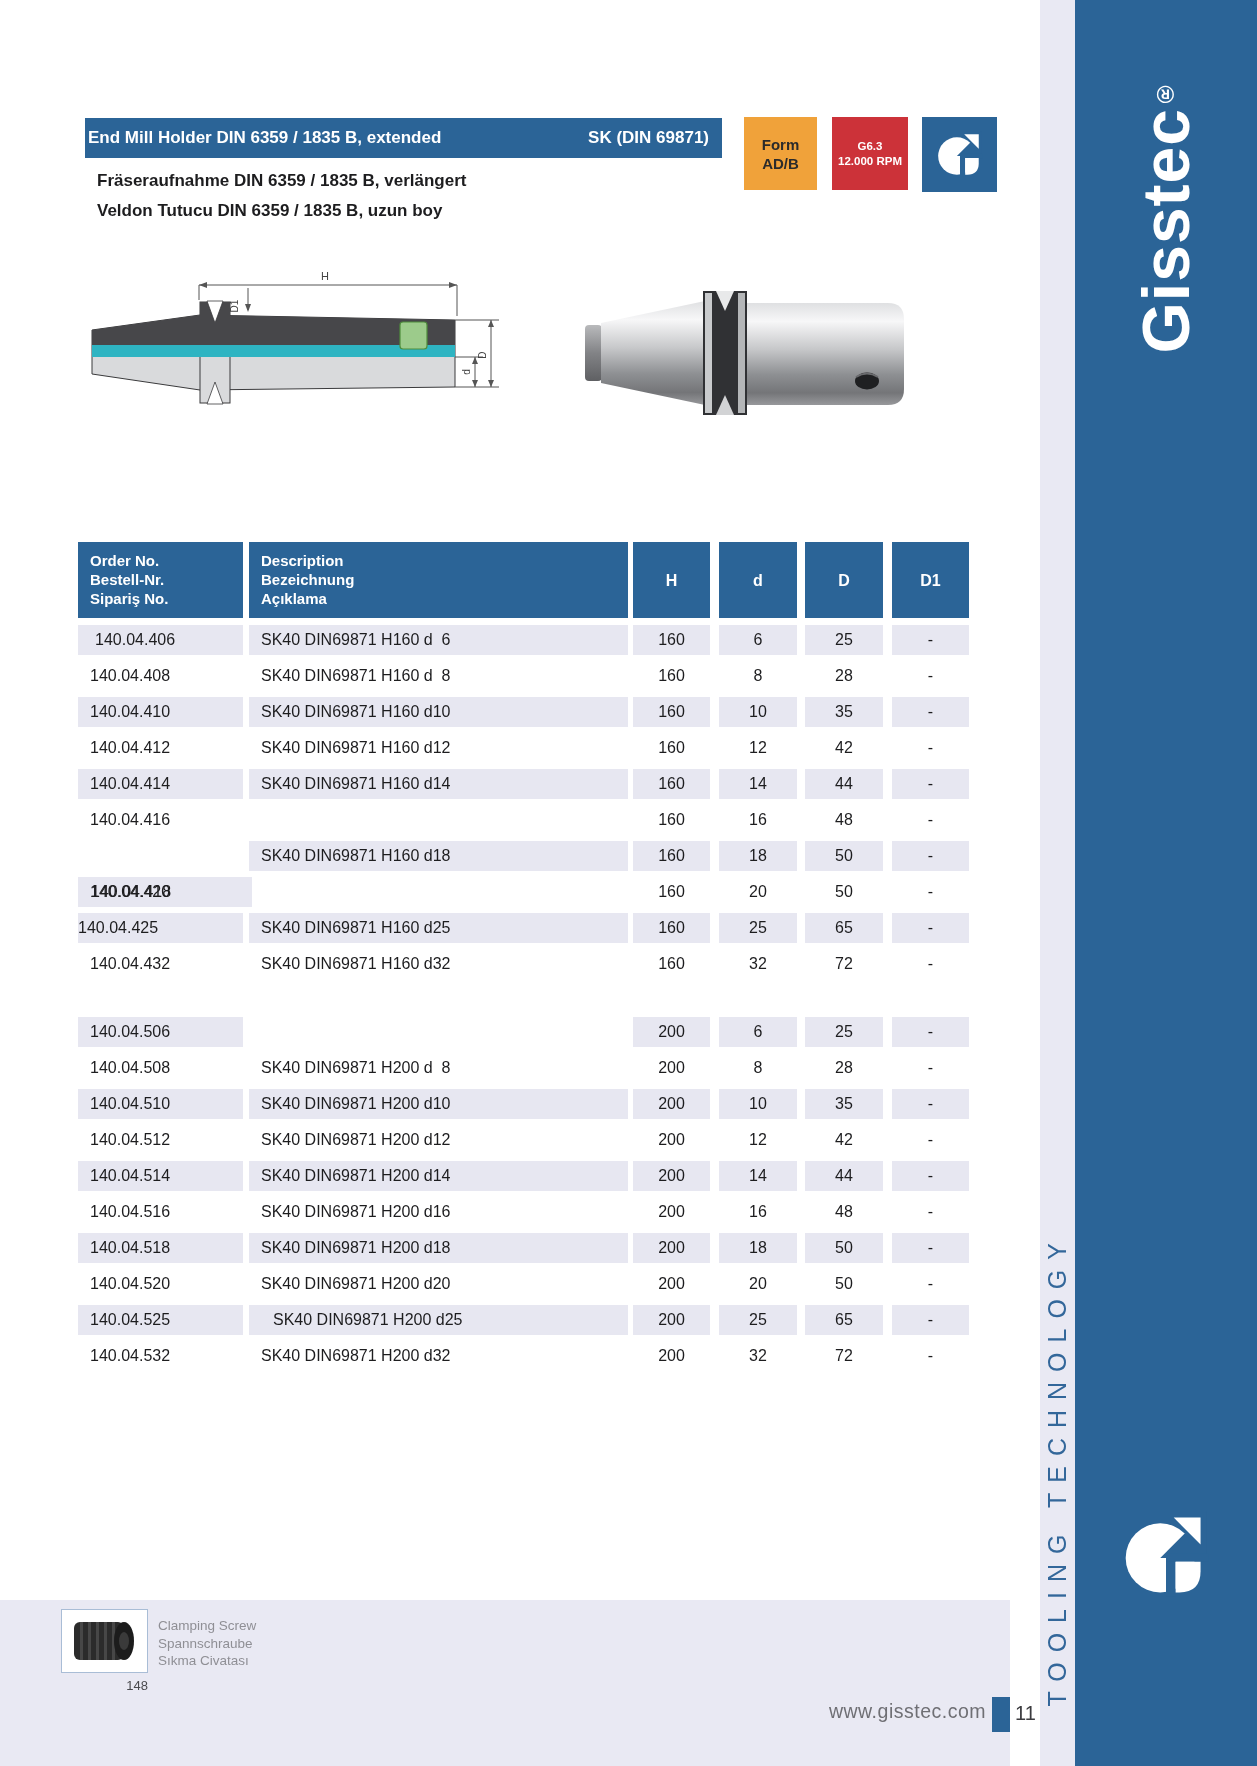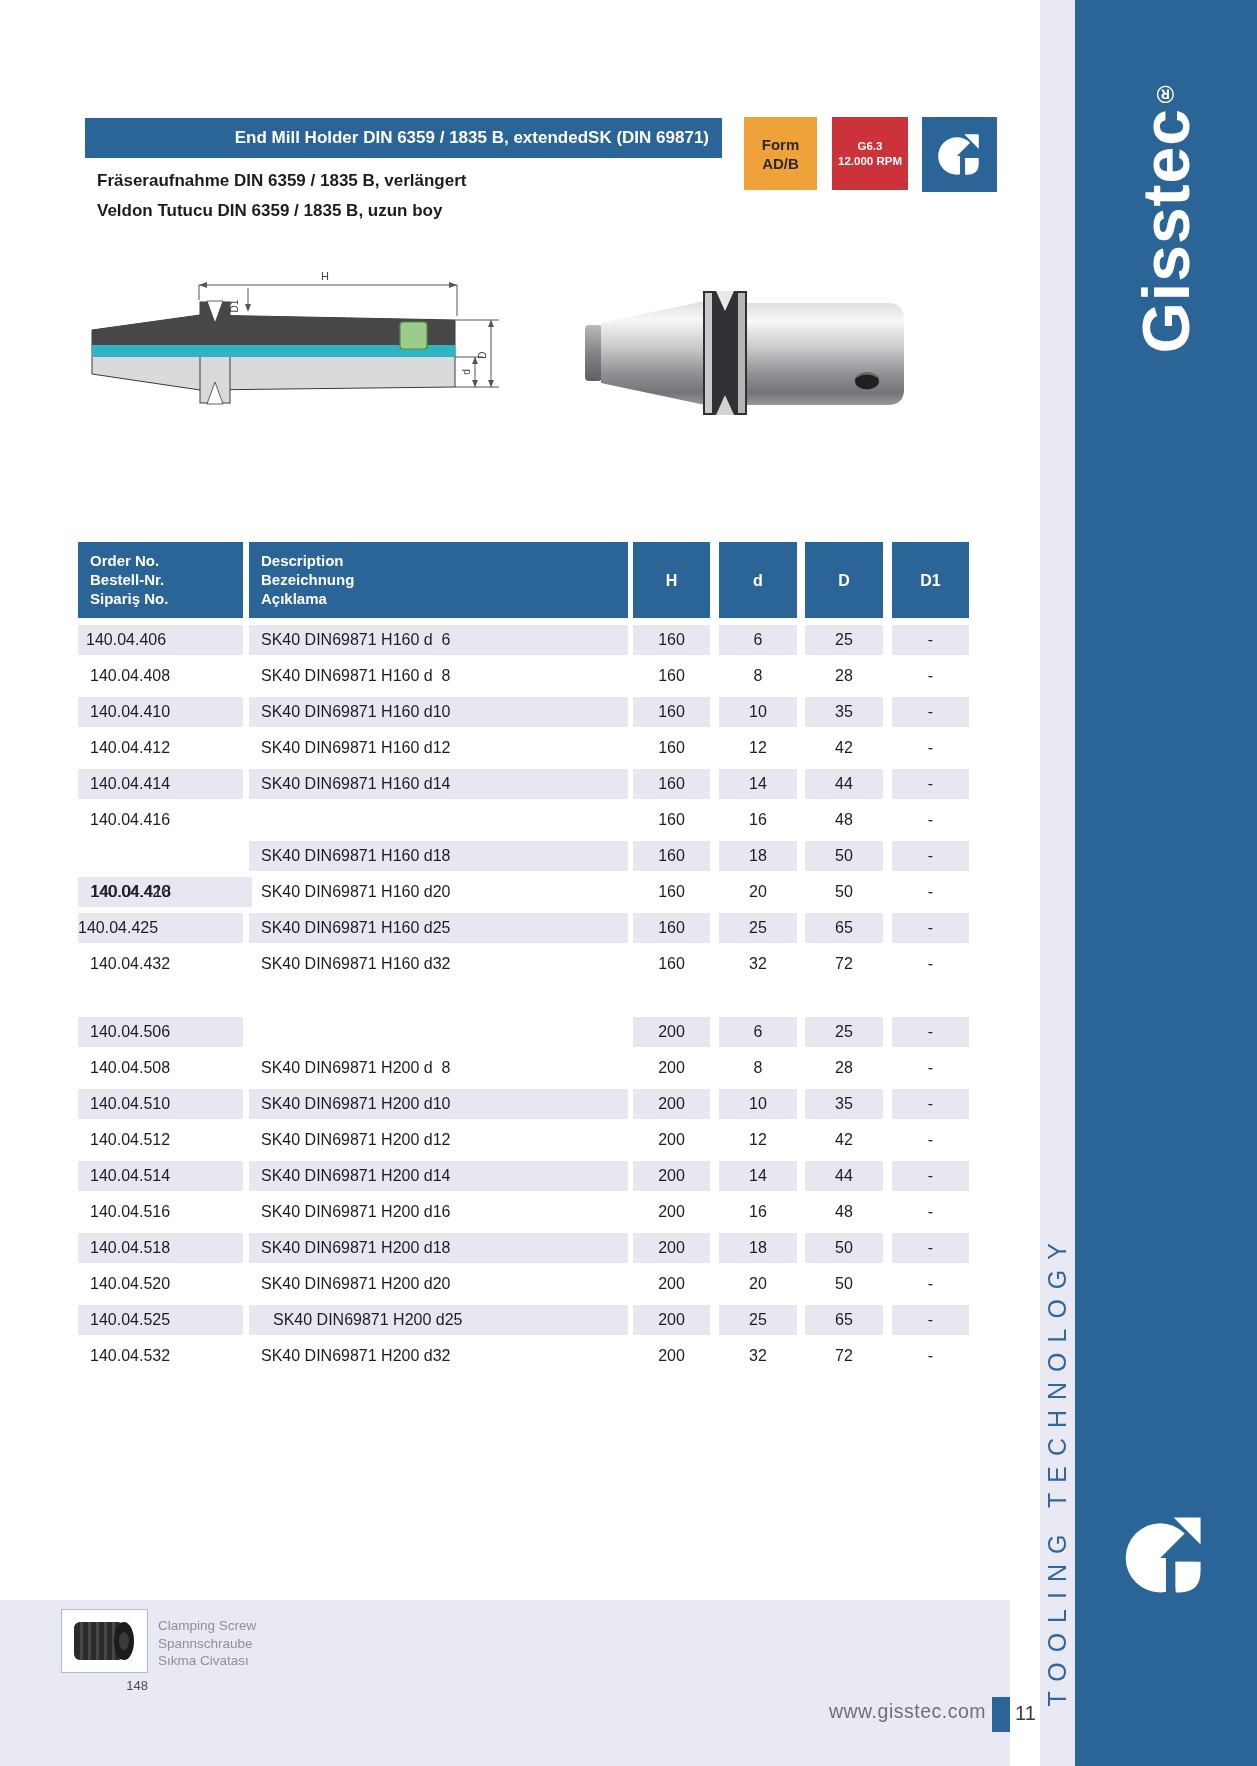--- a/index.html
+++ b/index.html
@@ -16,21 +16,21 @@
   .brand-vert{writing-mode:vertical-rl;transform:rotate(180deg);
               font-size:66px;font-weight:bold;color:#fff;letter-spacing:1px;line-height:1;}
   .brand-vert .reg{font-size:24px;}
   .tagline-wrap{position:absolute;left:1040px;top:1175px;width:35px;height:590px;
                 display:flex;align-items:center;justify-content:center;}
   .tagline-vert{writing-mode:vertical-rl;transform:rotate(180deg);
                 font-size:25px;color:#33679a;letter-spacing:10px;white-space:nowrap;}
   
   .title-bar{position:absolute;left:85px;top:118px;width:637px;height:40px;background:var(--brand-blue);
              display:flex;align-items:center;color:#fff;font-weight:bold;font-size:17px;}
-  .title-bar .t-left{padding-left:30px;flex:1;text-align:right;}
+  .title-bar .t-left{padding-left:3px;flex:1;}
   .title-bar .t-right{padding-right:13px;}
   .subtitle{position:absolute;left:97px;font-size:17px;font-weight:bold;color:var(--ink);}
   .badge{position:absolute;top:117px;height:73px;display:flex;flex-direction:column;
          align-items:center;justify-content:center;text-align:center;font-weight:bold;}
   .badge-orange{left:744px;width:73px;background:var(--orange);color:#2b2b2b;font-size:15px;line-height:19px;}
   .badge-red{left:832px;width:76px;background:var(--red);color:#fff;font-size:11.5px;line-height:15px;}
   .badge-logo{left:922px;width:75px;height:75px;background:var(--brand-blue);
               display:flex;align-items:center;justify-content:center;}
   
   .thead{position:absolute;left:78px;top:542px;width:891px;height:76px;}
@@ -179,21 +179,21 @@
       <div>Açıklama</div>
     </div>
     <div class="hc num" style="left:555px;width:77px">H</div>
     <div class="hc num" style="left:641px;width:78px">d</div>
     <div class="hc num" style="left:727px;width:78px">D</div>
     <div class="hc num" style="left:814px;width:77px">D1</div>
   </div>
 
   <div class="tgroup" id="group-0" style="top:622px;height:360px">
       <div class="trow" style="top: 0px;">
-        <div class="cell striped" style="left: 0px; width: 165px; text-align: left; padding-left: 8px;">140.04.406</div>
+        <div class="cell striped" style="left: 0px; width: 165px; text-align: left; padding-left: 17px;">140.04.406</div>
         <div class="cell striped" style="left: 171px; width: 379px; text-align: left; padding-left: 12px;">SK40 DIN69871 H160 d  6</div>
         <div class="cell striped" style="left: 555px; width: 77px; text-align: center;">160</div>
         <div class="cell striped" style="left: 641px; width: 78px; text-align: center;">6</div>
         <div class="cell striped" style="left: 727px; width: 78px; text-align: center;">25</div>
         <div class="cell striped" style="left: 814px; width: 77px; text-align: center;">-</div>
       </div>
       <div class="trow" style="top: 36px;">
         <div class="cell" style="left: 0px; width: 165px; text-align: left; padding-left: 12px;">140.04.408</div>
         <div class="cell" style="left: 171px; width: 379px; text-align: left; padding-left: 12px;">SK40 DIN69871 H160 d  8</div>
         <div class="cell" style="left: 555px; width: 77px; text-align: center;">160</div>
@@ -235,21 +235,20 @@
       <div class="trow" style="top: 216px;">
         <div class="cell striped" style="left: 0px; width: 174px; text-align: left; padding-left: 13px; margin-top: 36px;">140.04.418</div>
         <div class="cell striped" style="left: 171px; width: 379px; text-align: left; padding-left: 12px;">SK40 DIN69871 H160 d18</div>
         <div class="cell striped" style="left: 555px; width: 77px; text-align: center;">160</div>
         <div class="cell striped" style="left: 641px; width: 78px; text-align: center;">18</div>
         <div class="cell striped" style="left: 727px; width: 78px; text-align: center;">50</div>
         <div class="cell striped" style="left: 814px; width: 77px; text-align: center;">-</div>
       </div>
       <div class="trow" style="top: 252px;">
         <div class="cell" style="left: 0px; width: 165px; text-align: left; padding-left: 12px;">140.04.420</div>
-        <div class="cell" style="left: 171px; width: 379px; text-align: left; padding-left: 12px;">SK40 DIN69871 H160 d20</div>
         <div class="cell" style="left: 555px; width: 77px; text-align: center;">160</div>
         <div class="cell" style="left: 641px; width: 78px; text-align: center;">20</div>
         <div class="cell" style="left: 727px; width: 78px; text-align: center;">50</div>
         <div class="cell" style="left: 814px; width: 77px; text-align: center;">-</div>
       </div>
       <div class="trow" style="top: 288px;">
         <div class="cell striped" style="left: 0px; width: 165px; text-align: left; ">140.04.425</div>
         <div class="cell striped" style="left: 171px; width: 379px; text-align: left; padding-left: 12px;">SK40 DIN69871 H160 d25</div>
         <div class="cell striped" style="left: 555px; width: 77px; text-align: center;">160</div>
         <div class="cell striped" style="left: 641px; width: 78px; text-align: center;">25</div>

